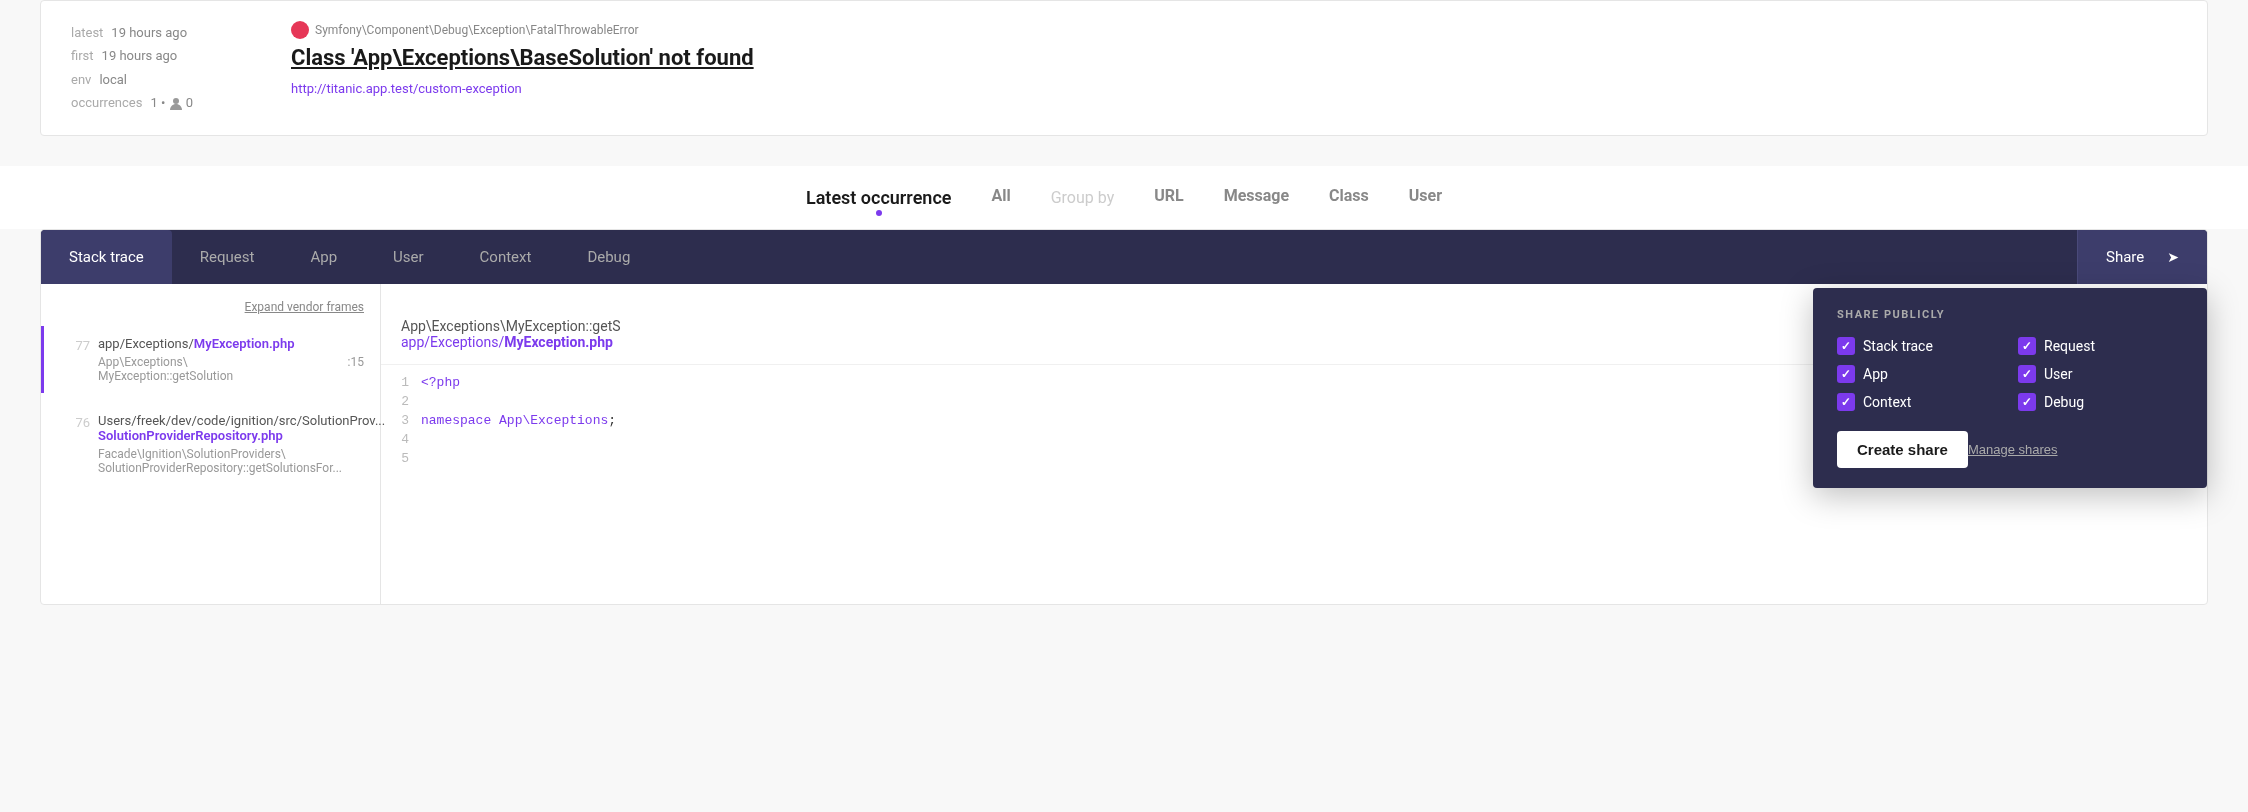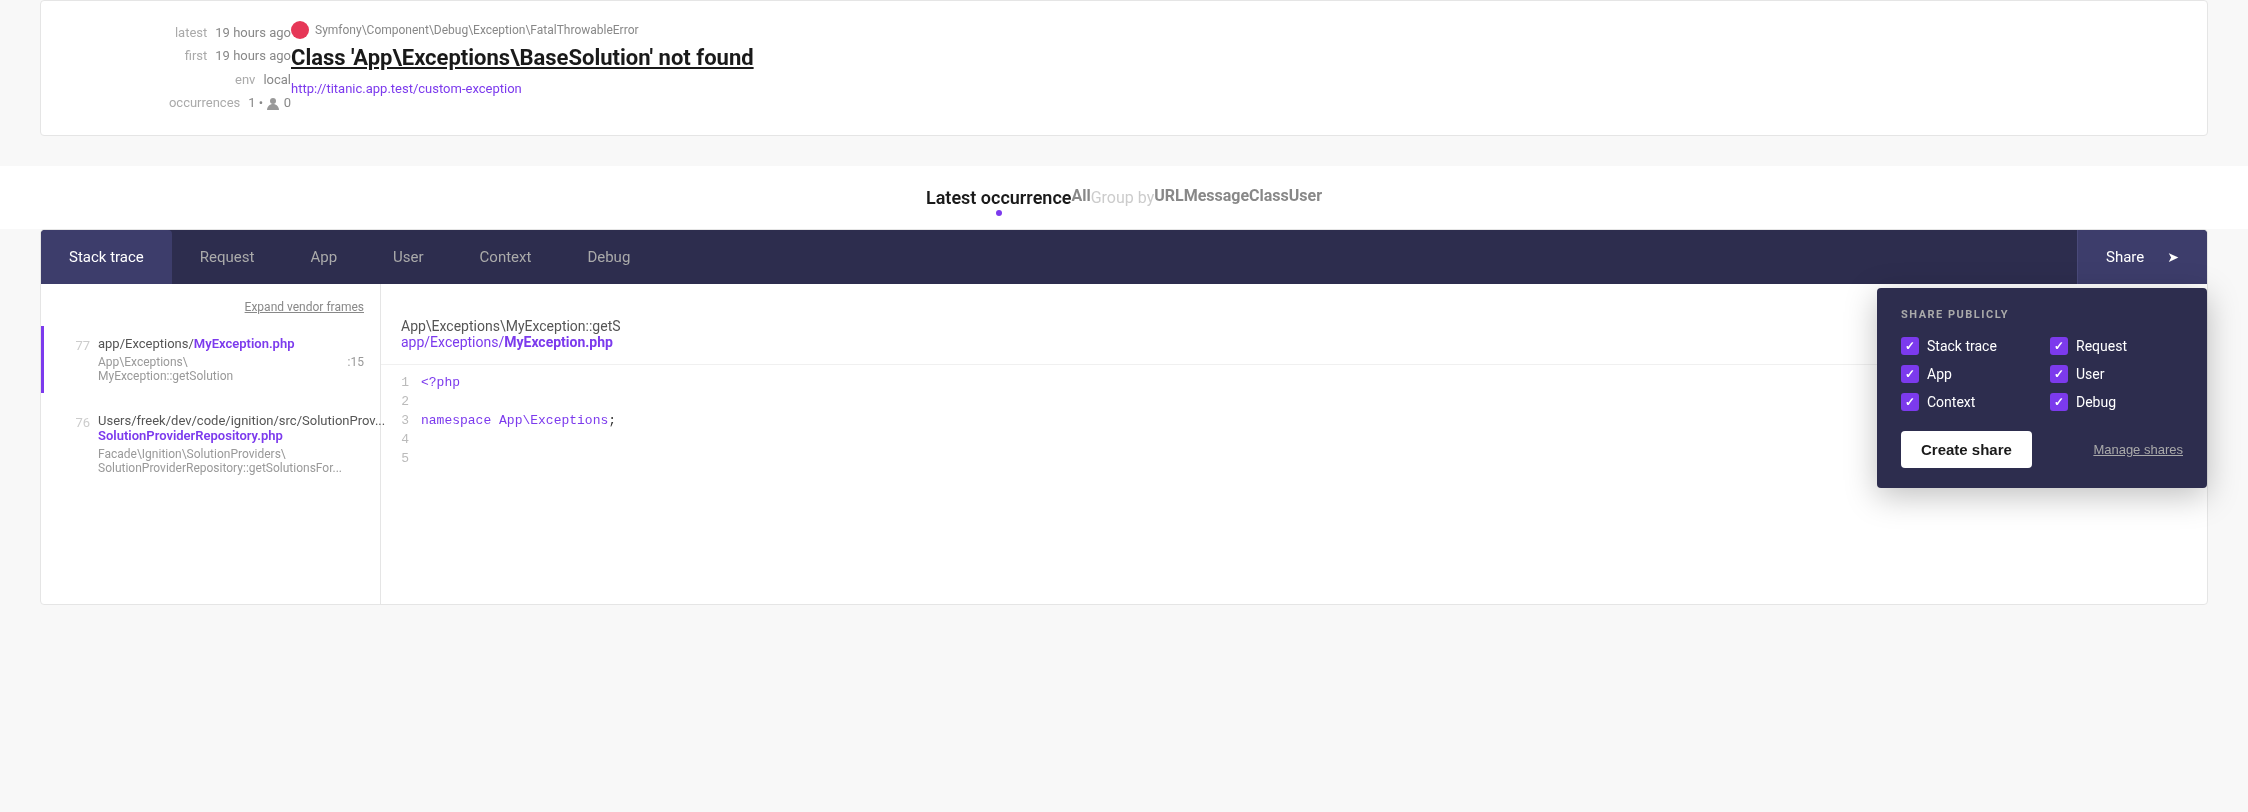--- a/index.html
+++ b/index.html
@@ -22,21 +22,20 @@
       display: flex;
       flex-direction: column;
       float: left;
       min-width: 220px;
       color: #888;
       font-size: 13px;
       line-height: 1.8;
     }
     .info-meta .meta-row {
       display: flex;
-      justify-content: flex-end;
       gap: 8px;
     }
     .info-meta .meta-label {
       color: #aaa;
     }
     .info-main {
       margin-left: 118px;
     }
     .exception-class {
       font-size: 12px;
@@ -65,20 +64,21 @@
       color: #7c3aed;
       font-size: 13px;
       text-decoration: none;
     }
 
     
     .occurrence-nav {
       display: flex;
       align-items: center;
       justify-content: center;
+      gap: 40px;
       padding: 20px 0 0 0;
       margin-bottom: 0;
       background: #fff;
     }
     .occurrence-nav .nav-label {
       font-size: 18px;
       font-weight: 600;
       color: #1a1a1a;
       position: relative;
     }
@@ -245,21 +245,21 @@
     .code-line .ns { color: #7c3aed; }
 
     
     .share-dropdown {
       position: absolute;
       right: 0;
       top: 58px;
       background: #2d2d4e;
       border-radius: 4px;
       padding: 20px 24px 20px 24px;
-      width: 330px;
+      width: 394px;
       z-index: 100;
       box-shadow: 0 8px 32px rgba(0,0,0,0.25);
     }
     .share-dropdown .share-title {
       color: #aaa;
       font-size: 11px;
       font-weight: 700;
       letter-spacing: 1.5px;
       text-transform: uppercase;
       margin-bottom: 16px;
@@ -289,21 +289,21 @@
       cursor: pointer;
     }
     .share-checkbox .check {
       color: #fff;
       font-size: 12px;
       font-weight: 700;
     }
     .share-actions {
       display: flex;
       align-items: center;
-      justify-content: space-between;
+      justify-content: flex-start;
     }
     .btn-create-share {
       background: #fff;
       color: #1a1a1a;
       border: none;
       padding: 10px 20px;
       border-radius: 4px;
       font-size: 15px;
       font-weight: 600;
       cursor: pointer;

